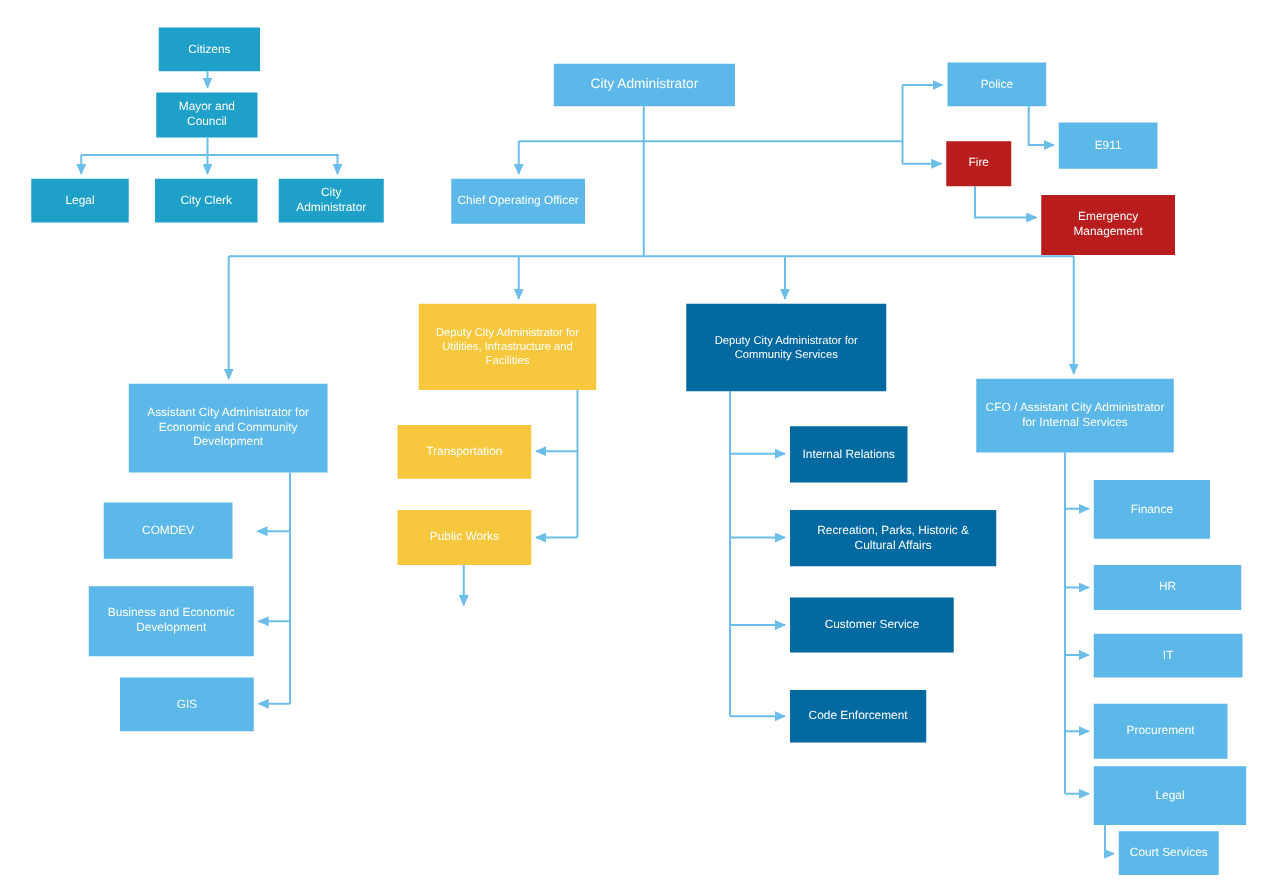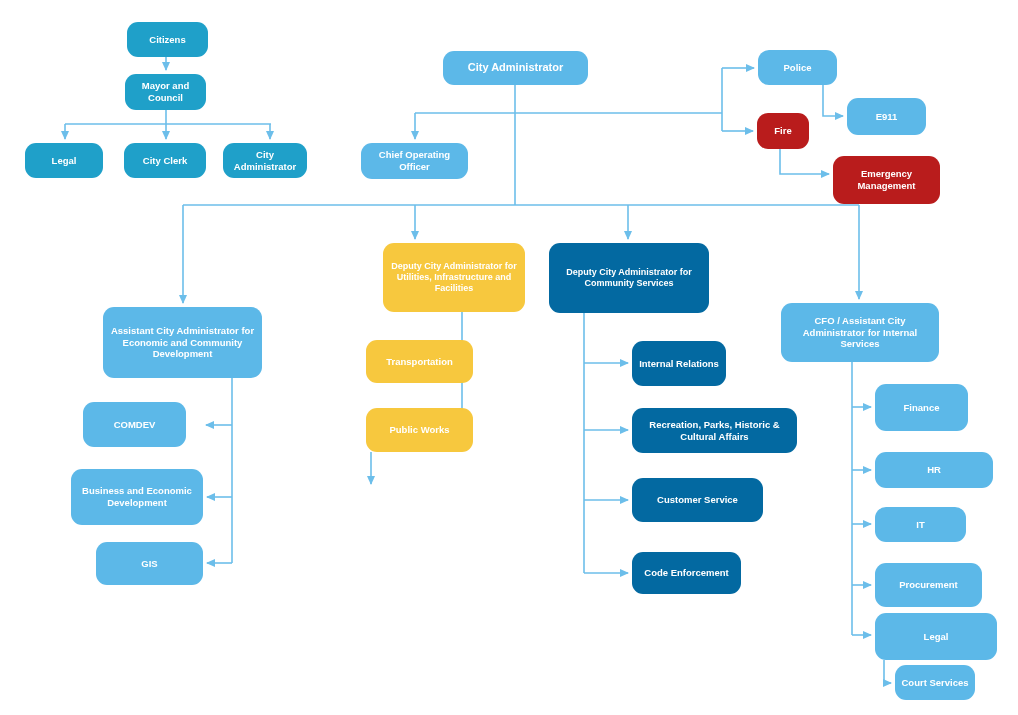--- a/index.html
+++ b/index.html
@@ -8,27 +8,27 @@
     width:1018px;height:715px;
     background:#ffffff;
     font-family:"Liberation Sans", sans-serif;
     overflow:hidden;
   }
   .connector-layer{position:absolute;left:0;top:0;width:1018px;height:715px;}
   .node{
     position:absolute;
     display:flex;align-items:center;justify-content:center;
     text-align:center;
-    color:#ffffff;font-weight:bold;
+    color:#ffffff;font-weight:normal;
     font-size:9.5px;line-height:1.22;
-    padding:2px 5px;box-sizing:border-box;border-radius:11px;
+    padding:2px 5px;box-sizing:border-box;
   }
   .teal  {background:#1FA0C9;}
   .blue  {background:#5CB8E8;}
-  .yellow{background:#F7C83E;margin-left:48px;}
+  .yellow{background:#F7C83E;}
   .green {background:#0369a1;}
   .pink  {background:#b91c1c;}
   .fs11{font-size:11px;}
   .fs9 {font-size:9px;}
 </style>
 </head>
 <body>
 
 <div class="canvas">
 
@@ -111,18 +111,18 @@
 
   <div class="node green fs9" style="left:549px;top:243px;width:160px;height:70px">Deputy City Administrator for Community Services</div>
   <div class="node green" style="left:632px;top:341px;width:94px;height:45px">Internal Relations</div>
   <div class="node green" style="left:632px;top:408px;width:165px;height:45px">Recreation, Parks, Historic &amp; Cultural Affairs</div>
   <div class="node green" style="left:632px;top:478px;width:131px;height:44px">Customer Service</div>
   <div class="node green" style="left:632px;top:552px;width:109px;height:42px">Code Enforcement</div>
 
   <div class="node blue" style="left:781px;top:303px;width:158px;height:59px">CFO / Assistant City Administrator for Internal Services</div>
   <div class="node blue" style="left:875px;top:384px;width:93px;height:47px">Finance</div>
   <div class="node blue" style="left:875px;top:452px;width:118px;height:36px">HR</div>
-  <div class="node blue" style="left:875px;top:507px;width:91px;height:35px">IT</div>
+  <div class="node blue" style="left:875px;top:507px;width:119px;height:35px">IT</div>
   <div class="node blue" style="left:875px;top:563px;width:107px;height:44px">Procurement</div>
   <div class="node blue" style="left:875px;top:613px;width:122px;height:47px">Legal</div>
   <div class="node blue" style="left:895px;top:665px;width:80px;height:35px">Court Services</div>
 
 </div>
 
 </body></html>

